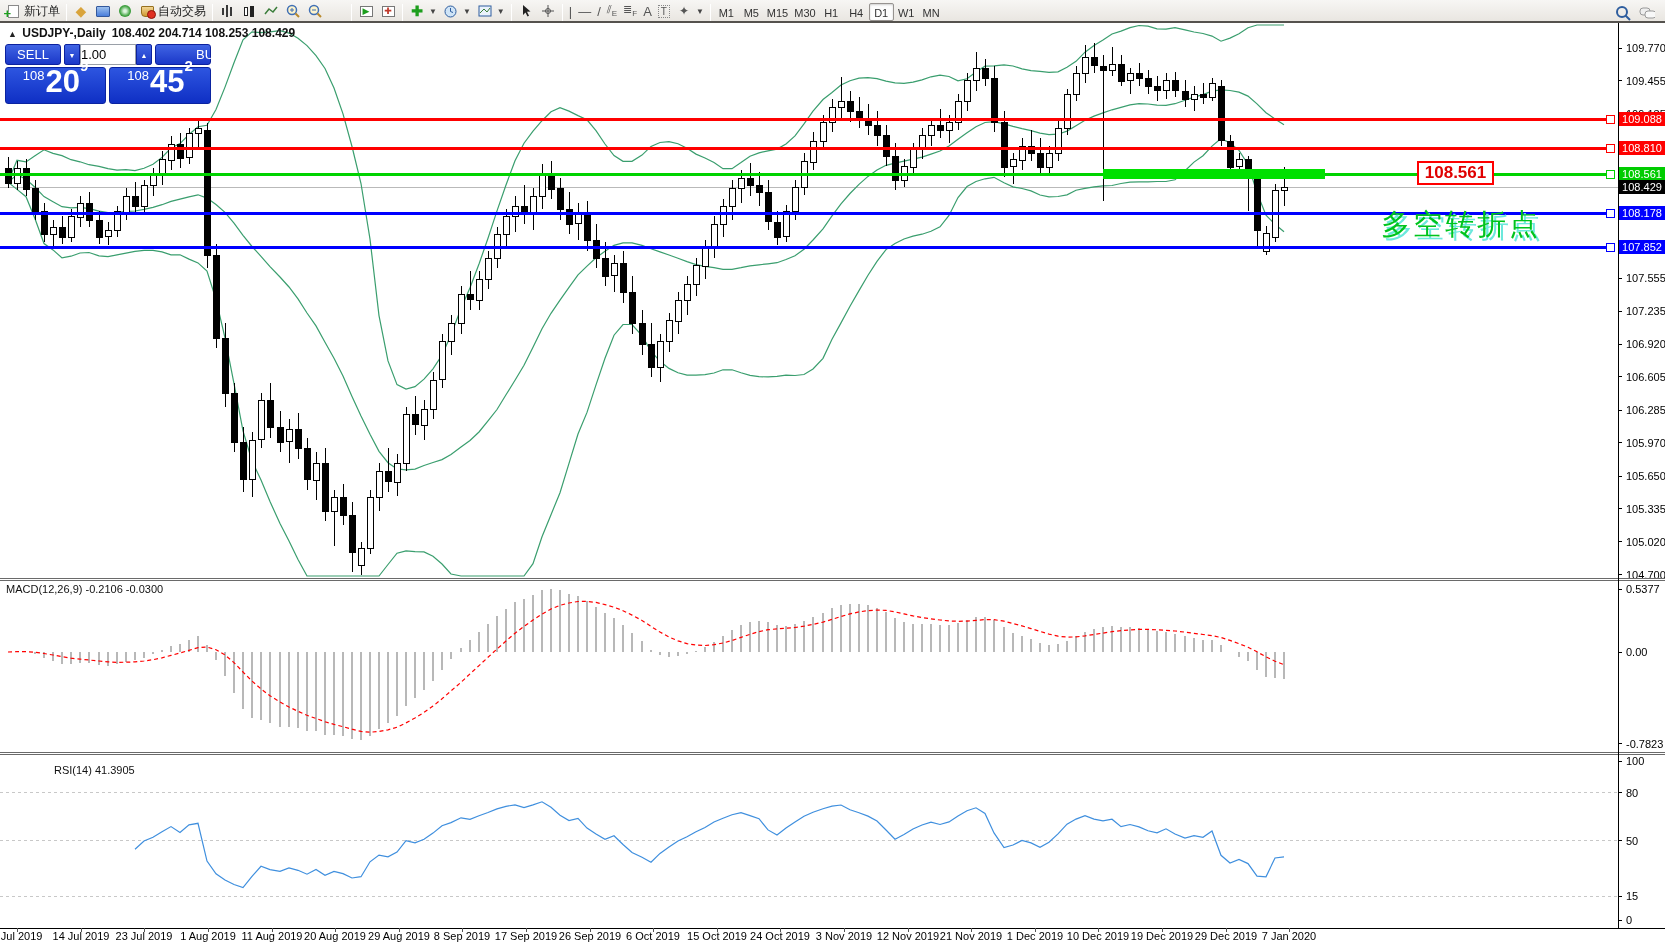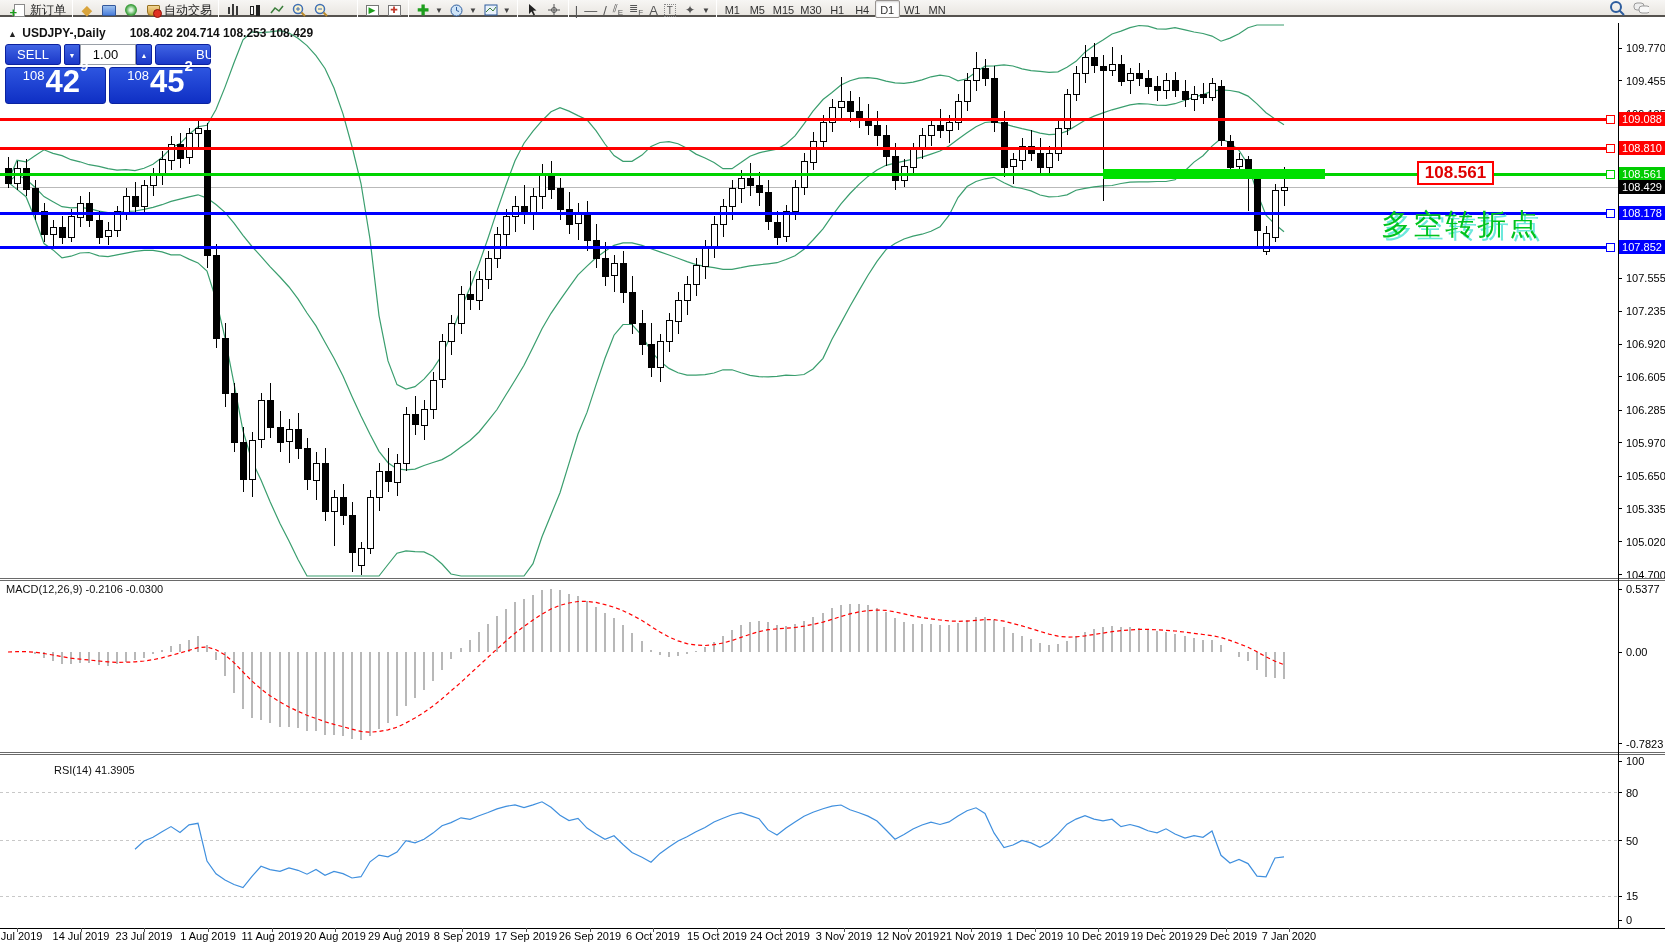--- a/index.html
+++ b/index.html
@@ -1,24 +1,24 @@
 <!DOCTYPE html>
 <html><head>
 <meta charset="utf-8">
 <style>
   * { margin:0; padding:0; box-sizing:border-box; }
   html,body { width:1665px; height:944px; overflow:hidden; background:#fff;
               font-family:"Liberation Sans", sans-serif; }
   .window { position:relative; width:1665px; height:944px; background:#fff; }
 
   
-  .toolbar { position:absolute; left:0; top:0; width:1665px; height:17px;
+  .toolbar { position:absolute; left:0; top:0; width:1665px; height:23px;
              background:linear-gradient(#f7f6f4,#e9e6e1);
              border-bottom:2px solid #55524e;
-             display:flex; align-items:flex-start; padding:0 8px; z-index:30;
+             display:flex; align-items:flex-end; padding:0 2px; z-index:30;
              font-size:12px; color:#222; }
   .tbtn { height:20px; display:flex; align-items:center; gap:3px; padding:0 3px;
           border-radius:2px; cursor:default; }
   .tsep { width:1px; height:17px; background:#b9b6b0; border-right:1px solid #fff; margin:0 3px; }
   .ic { width:16px; height:16px; display:inline-flex; align-items:center; justify-content:center;
         font-size:12px; line-height:16px; position:relative; }
   .ic-page { width:11px; height:13px; background:#fff; border:1px solid #8a8a8a; position:relative; }
   .ic-page::after { content:"+"; position:absolute; left:-5px; bottom:-5px; color:#1d9e1d;
                     font-weight:bold; font-size:13px; text-shadow:0 0 1px #fff; }
   .ic-diamond { color:#d9a43c; font-size:14px; }
@@ -41,38 +41,38 @@
   .glyph { font-size:13px; color:#555; }
   .tf { min-width:25px; height:18px; line-height:18px; text-align:center; font-size:11px;
         color:#333; border:1px solid transparent; border-radius:2px; padding:0 2px; }
   .tf.active { background:#fdfdfd; border:1px solid #979390;
                box-shadow:inset 0 1px 2px rgba(0,0,0,.18); }
   .toolbar-right { margin-left:auto; display:flex; align-items:center; gap:8px; padding-right:8px; }
 
   
   #chart-svg { position:absolute; left:0; top:0; z-index:1; }
   .chart-title { position:absolute; left:8px; top:26px; z-index:10; font-size:12px; font-weight:bold;
-                 color:#111; display:flex; gap:24px; align-items:center; }
+                 color:#111; display:flex; gap:6px; align-items:center; }
   .collapse { font-size:9px; color:#222; margin-right:2px; }
   .ind-label { position:absolute; z-index:10; font-size:11px; color:#111; left:6px; }
   .macd-label { top:583px; } .rsi-label { top:764px;margin-left:48px; }
 
   
   .trade-panel { position:absolute; left:5px; top:44px; width:206px; height:59px; z-index:20; }
   .tp-btn { position:absolute; height:21px; color:#fff; font-size:13px; text-align:center;
             line-height:20px; background:linear-gradient(#4064e4,#1b38c8);
             border:1px solid #0c219e; border-radius:3px; }
   .tp-sell-btn { left:0; top:0; width:56px; }
   .tp-buy-btn  { right:0; top:0; width:56px;padding-left:40px; }
   .tp-spin { position:absolute; top:0; width:16px; height:21px; background:linear-gradient(#4064e4,#1b38c8);
              border:1px solid #0c219e; color:#fff; font-size:7px; text-align:center; line-height:21px; }
   .tp-spin-down { left:59px; border-radius:2px 0 0 2px; }
   .tp-spin-up { left:131px; border-radius:0 2px 2px 0; }
   .tp-vol { position:absolute; left:75px; top:0; width:56px; height:21px; background:#fff;
-            border:1px solid #9aa0a8; font-size:13px; color:#000; text-align:center;
+            border:1px solid #9aa0a8; font-size:13px; color:#000; text-align:left;
             line-height:19px; padding-right:5px; }
   .tp-tile { position:absolute; top:23px; height:37px; background:linear-gradient(#2d55e0,#0f2fc4);
              border:1px solid #0a23a0; border-radius:3px; color:#fff; display:flex;
              align-items:flex-start; justify-content:center; padding-bottom:3px; }
   .tp-tile-sell { left:0; width:101px; } .tp-tile-buy { left:104px; width:102px; }
   .tp-small { font-size:13px; margin:0 1px 3px 0; }
   .tp-big { font-size:31px; font-weight:bold; line-height:28px; }
   .tp-sup { font-size:15px; font-weight:bold; position:relative; top:-11px; }
 
   
@@ -837,21 +837,21 @@
   <div class="ind-label rsi-label">RSI(14) 41.3905</div>
 
   <div class="trade-panel">
     <div class="tp-btn tp-sell-btn">SELL</div>
     <div class="tp-spin tp-spin-down">▼</div>
     <div class="tp-vol">1.00</div>
     <div class="tp-spin tp-spin-up">▲</div>
     <div class="tp-btn tp-buy-btn">BUY</div>
     <div class="tp-tile tp-tile-sell">
       <span class="tp-small">108</span>
-      <span class="tp-big">42</span>
+      <span class="tp-big">20</span>
       <span class="tp-sup">9</span>
     </div>
     <div class="tp-tile tp-tile-buy">
       <span class="tp-small">108</span>
       <span class="tp-big">45</span>
       <span class="tp-sup">2</span>
     </div>
   </div>
 
   <div class="anno-level">108.561</div>

